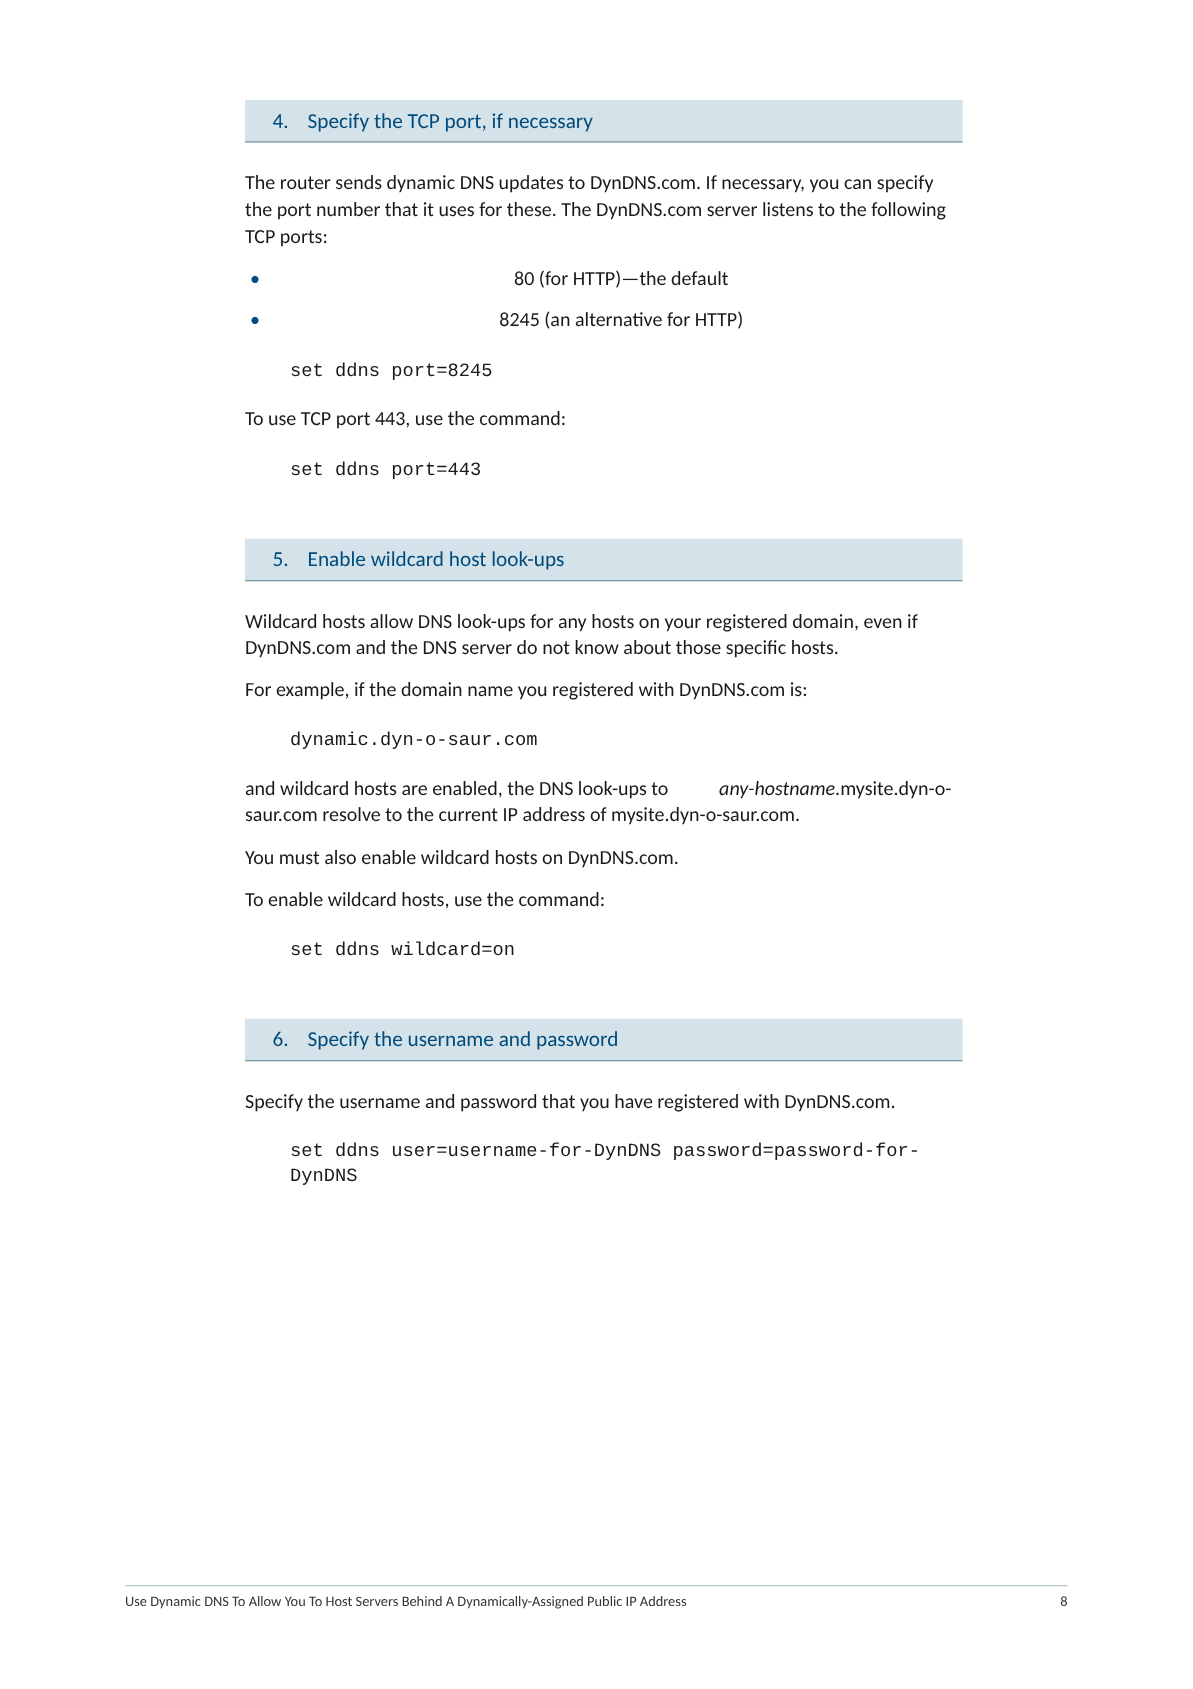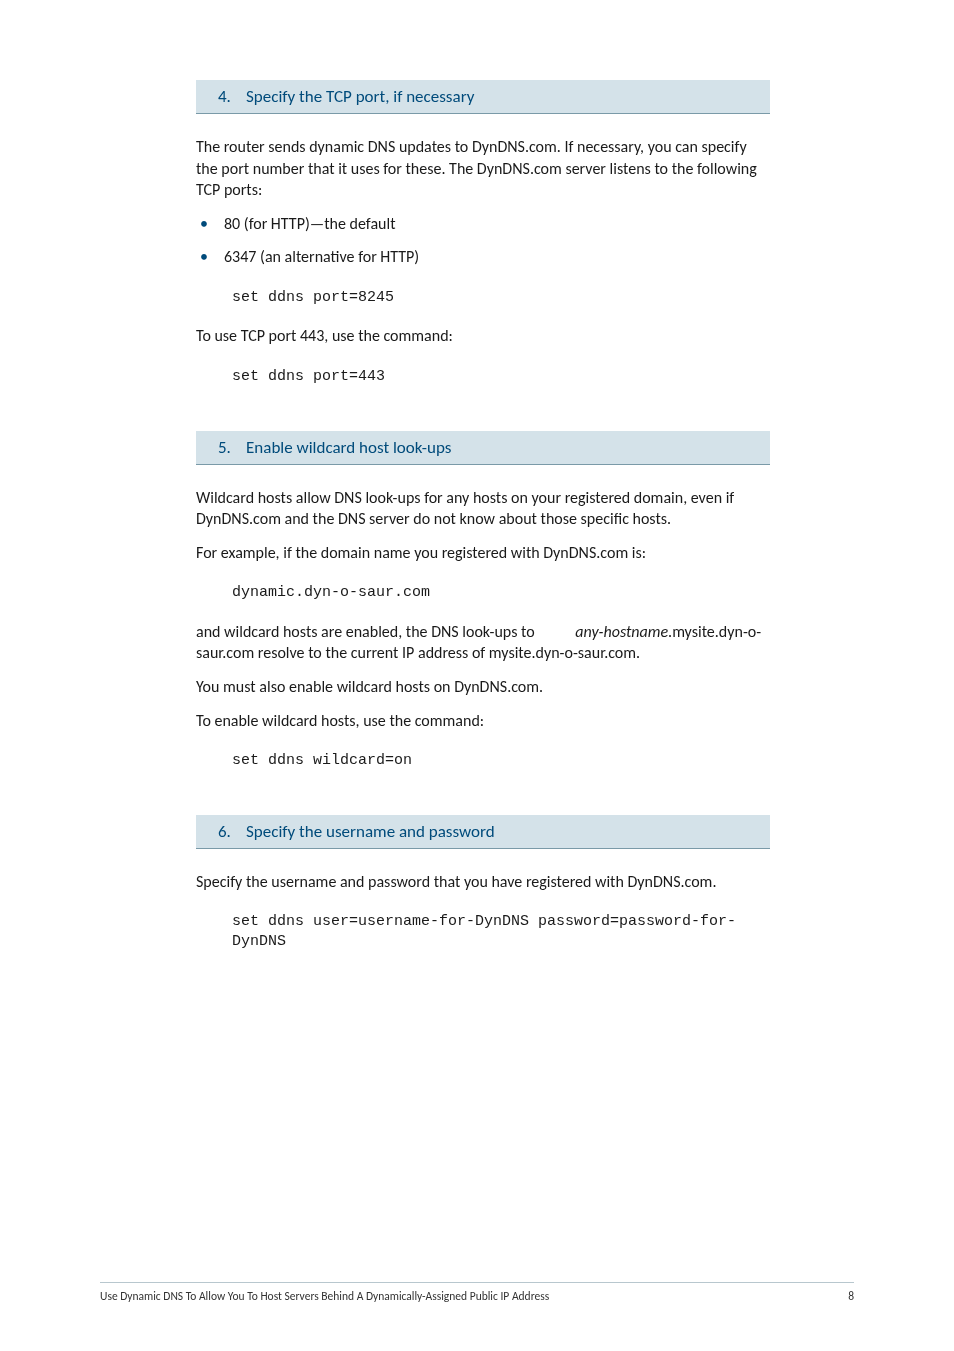--- a/index.html
+++ b/index.html
@@ -40,20 +40,21 @@
     list-style: none;
     padding: 0;
     margin: 0 0 18px 0;
   }
   ul.bullets li {
     font-size: 16px;
     line-height: 1.35;
     padding-left: 28px;
     position: relative;
     margin: 6px 0 12px 0;
+    text-align: center;
   }
   ul.bullets li::before {
     content: "•";
     position: absolute;
     left: 4px;
     top: 0;
     color: #004b7b;
     font-size: 16px;
   }
   .code {
@@ -62,41 +63,41 @@
     margin: 20px 0 18px 36px;
     line-height: 1.3;
   }
   .code .ital { }
   .sec-spacer { height: 26px; }
   em.inline-ital { font-style: italic; margin-left: 37px; }
   .footer {
     position: absolute;
     left: 100px;
     right: 100px;
-    bottom: 48px;
+    bottom: 62px;
     border-top: 1px solid #b8c7ce;
     padding-top: 6px;
     font-size: 11.5px;
     color: #333;
     display: flex;
     justify-content: space-between;
   }
 </style>
 </head>
 <body>
 
 <div class="page">
 
   <div class="step-heading">
     <span class="num">4.</span><span>Specify the TCP port, if necessary</span>
   </div>
   <p class="body">The router sends dynamic DNS updates to DynDNS.com. If necessary, you can specify the port number that it uses for these. The DynDNS.com server listens to the following TCP ports:</p>
   <ul class="bullets">
     <li>80 (for HTTP)—the default</li>
-    <li>6347 (an alternative for HTTP)</li>
+    <li>8245 (an alternative for HTTP)</li>
   </ul>
   <div class="code">set ddns port=8245</div>
   <p class="body">To use TCP port 443, use the command:</p>
   <div class="code">set ddns port=443</div>
 
   <div class="sec-spacer"></div>
 
   <div class="step-heading">
     <span class="num">5.</span><span>Enable wildcard host look-ups</span>
   </div>

